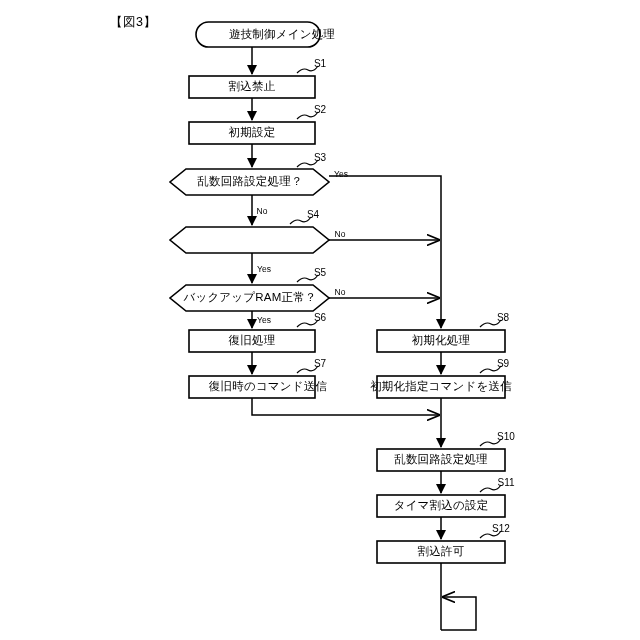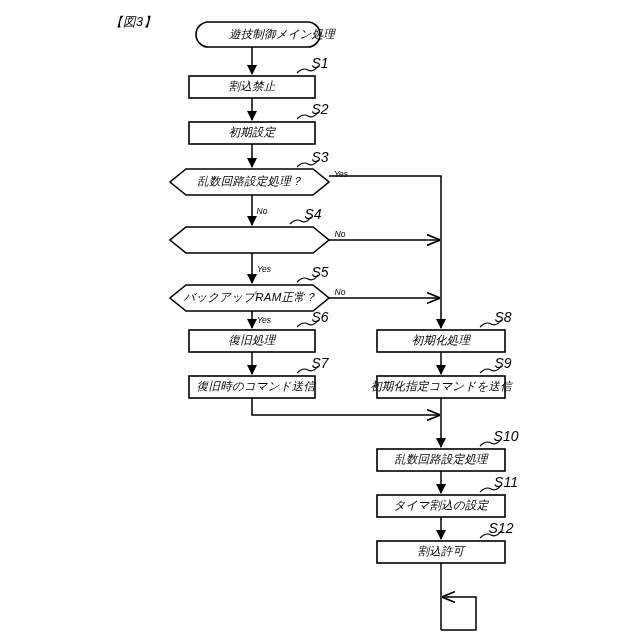--- a/index.html
+++ b/index.html
@@ -11,21 +11,20 @@
     width: 640px;
     height: 640px;
     font-family: "Liberation Sans", "DejaVu Sans", sans-serif;
     color: #000000;
     overflow: hidden;
   }
   #figure-root {
     position: relative;
     width: 640px;
     height: 584px;
-    font-style: italic;
   }
   #flow-svg {
     position: absolute;
     left: 0;
     top: 0;
     width: 640px;
     height: 640px;
   }
   .fig-title {
     position: absolute;
@@ -46,21 +45,21 @@
   }
   .edge-label {
     position: absolute;
     font-size: 8.5px;
     white-space: nowrap;
     transform: translate(-50%, -50%);
     letter-spacing: 0px;
   }
   .step-label {
     position: absolute;
-    font-size: 14px;
+    font-size: 10px;
     white-space: nowrap;
     transform: translate(-50%, -50%);
     letter-spacing: 0px;
   }
 </style>
 </head>
 <body>
 
 <div id="figure-root">
 
@@ -157,21 +156,21 @@
     </g>
   </svg>
 
   <div class="node-label" style="left:258px; top:34.5px;margin-left:24px;">遊技制御メイン処理</div>
 
   <div class="node-label" style="left:252px; top:87px;">割込禁止</div>
   <div class="node-label" style="left:252px; top:133px;text-align:right;">初期設定</div>
   <div class="node-label" style="left:250px; top:182px;">乱数回路設定処理？</div>
   <div class="node-label" style="left:250px; top:298px;">バックアップRAM正常？</div>
   <div class="node-label" style="left:252px; top:341px;">復旧処理</div>
-  <div class="node-label" style="left:256px; top:387px;">復旧時のコマンド送信</div>
+  <div class="node-label" style="left:268px; top:387px;">復旧時のコマンド送信</div>
 
   <div class="node-label" style="left:441px; top:341px;">初期化処理</div>
   <div class="node-label" style="left:441px; top:387px;">初期化指定コマンドを送信</div>
   <div class="node-label" style="left:441px; top:460px;">乱数回路設定処理</div>
   <div class="node-label" style="left:441px; top:506px;">タイマ割込の設定</div>
   <div class="node-label" style="left:441px; top:552px;">割込許可</div>
 
   <div class="edge-label" style="left:341px; top:174px;">Yes</div>
   <div class="edge-label" style="left:262px; top:211px;">No</div>
   <div class="edge-label" style="left:340px; top:234px;">No</div>

